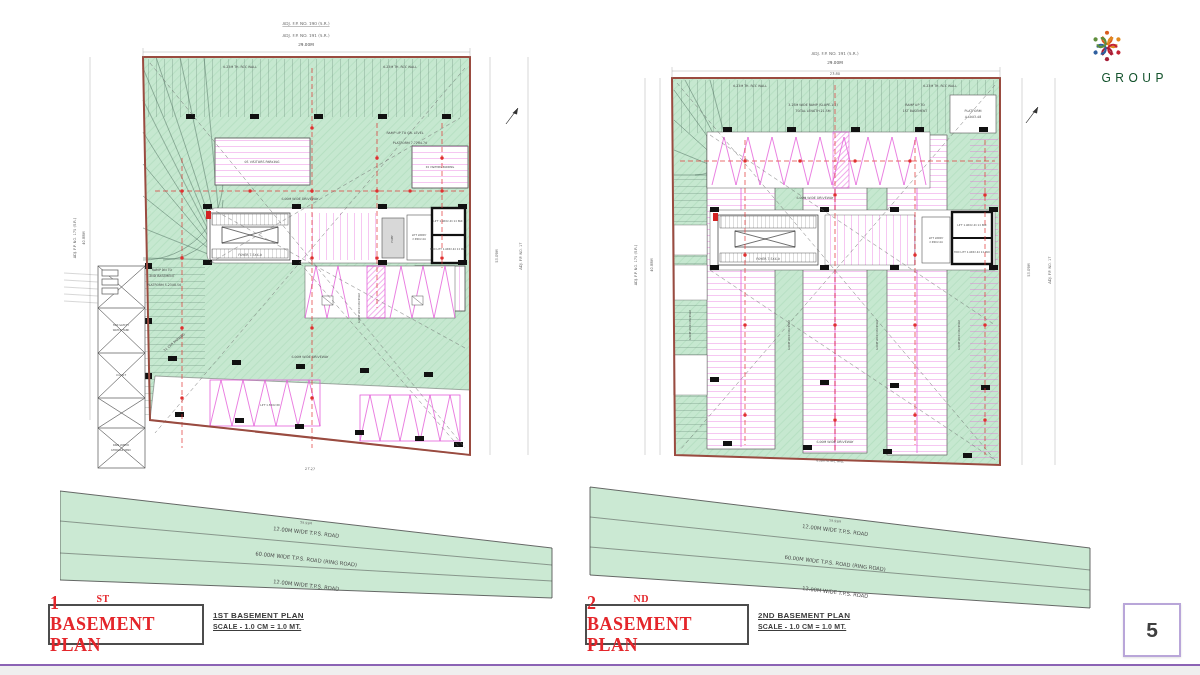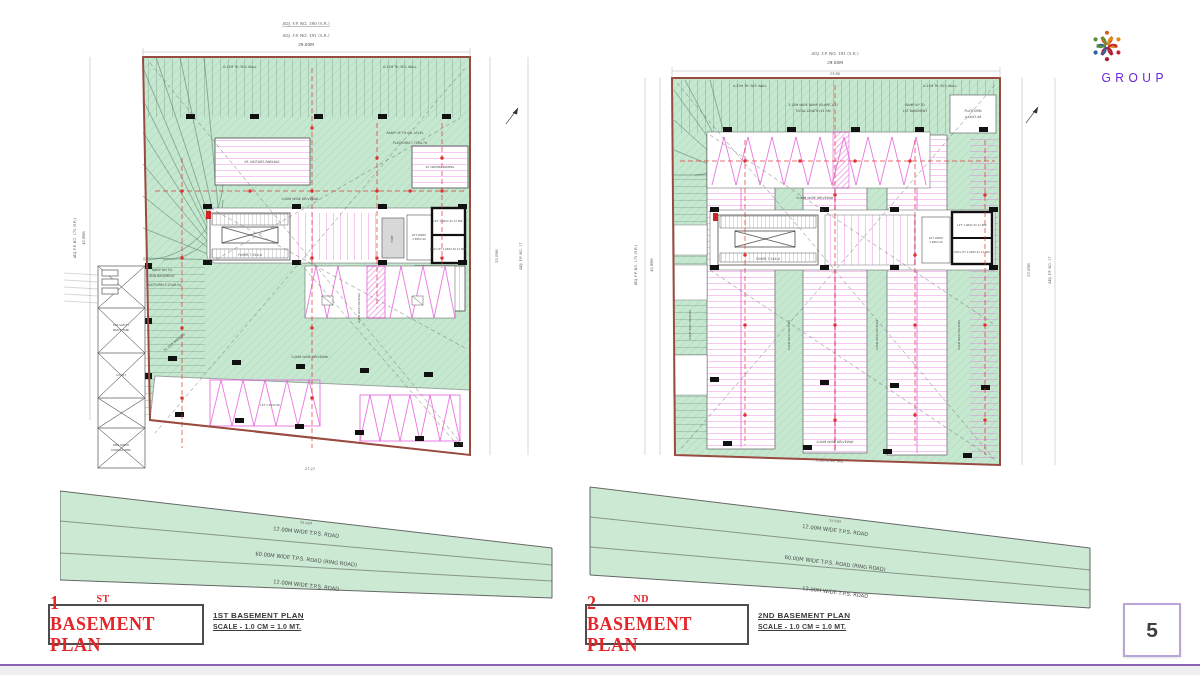--- a/index.html
+++ b/index.html
@@ -20,21 +20,21 @@
   .caption .c1{font-size:8px;font-weight:bold;text-decoration:underline;letter-spacing:.3px;}
   .caption .c2{font-size:7px;font-weight:bold;text-decoration:underline;letter-spacing:.2px;}
   .pagebox{position:absolute;left:1123px;top:603px;width:54px;height:50px;background:#fff;
       border:2px solid #b9a6d9;display:flex;align-items:center;justify-content:center;
       font-size:21px;font-weight:bold;color:#3f3f3f;box-shadow:0 1px 2px rgba(0,0,0,.12);}
   .footer-line{position:absolute;left:0;top:664px;width:1200px;height:2px;background:#8b63b5;}
   .footer-band{position:absolute;left:0;top:666px;width:1200px;height:9px;background:#efefef;}
   .logo{position:absolute;top:28px;right:28px;width:130px;text-align:center;}
   .logo .brand{font-family:"Liberation Serif",serif;font-style:italic;font-size:25px;
       color:#a5824f;letter-spacing:1px;line-height:1;}
-  .logo .grp{font-size:12px;letter-spacing:4.5px;color:#6d28d9;text-align:right;
+  .logo .grp{font-size:12px;letter-spacing:4.5px;color:#14532d;text-align:right;
       padding-right:4px;margin-top:1px;}
 </style>
 </head>
 <body>
 
 <svg class="plan-svg" style="left:60px;top:8px" width="510" height="592" viewBox="0 0 510 592">
   <defs>
     <pattern id="hg" width="6" height="6" patternUnits="userSpaceOnUse" patternTransform="rotate(45)">
       <line x1="0" y1="0" x2="0" y2="6" stroke="#93cba5" stroke-width="0.6"></line>
     </pattern>

